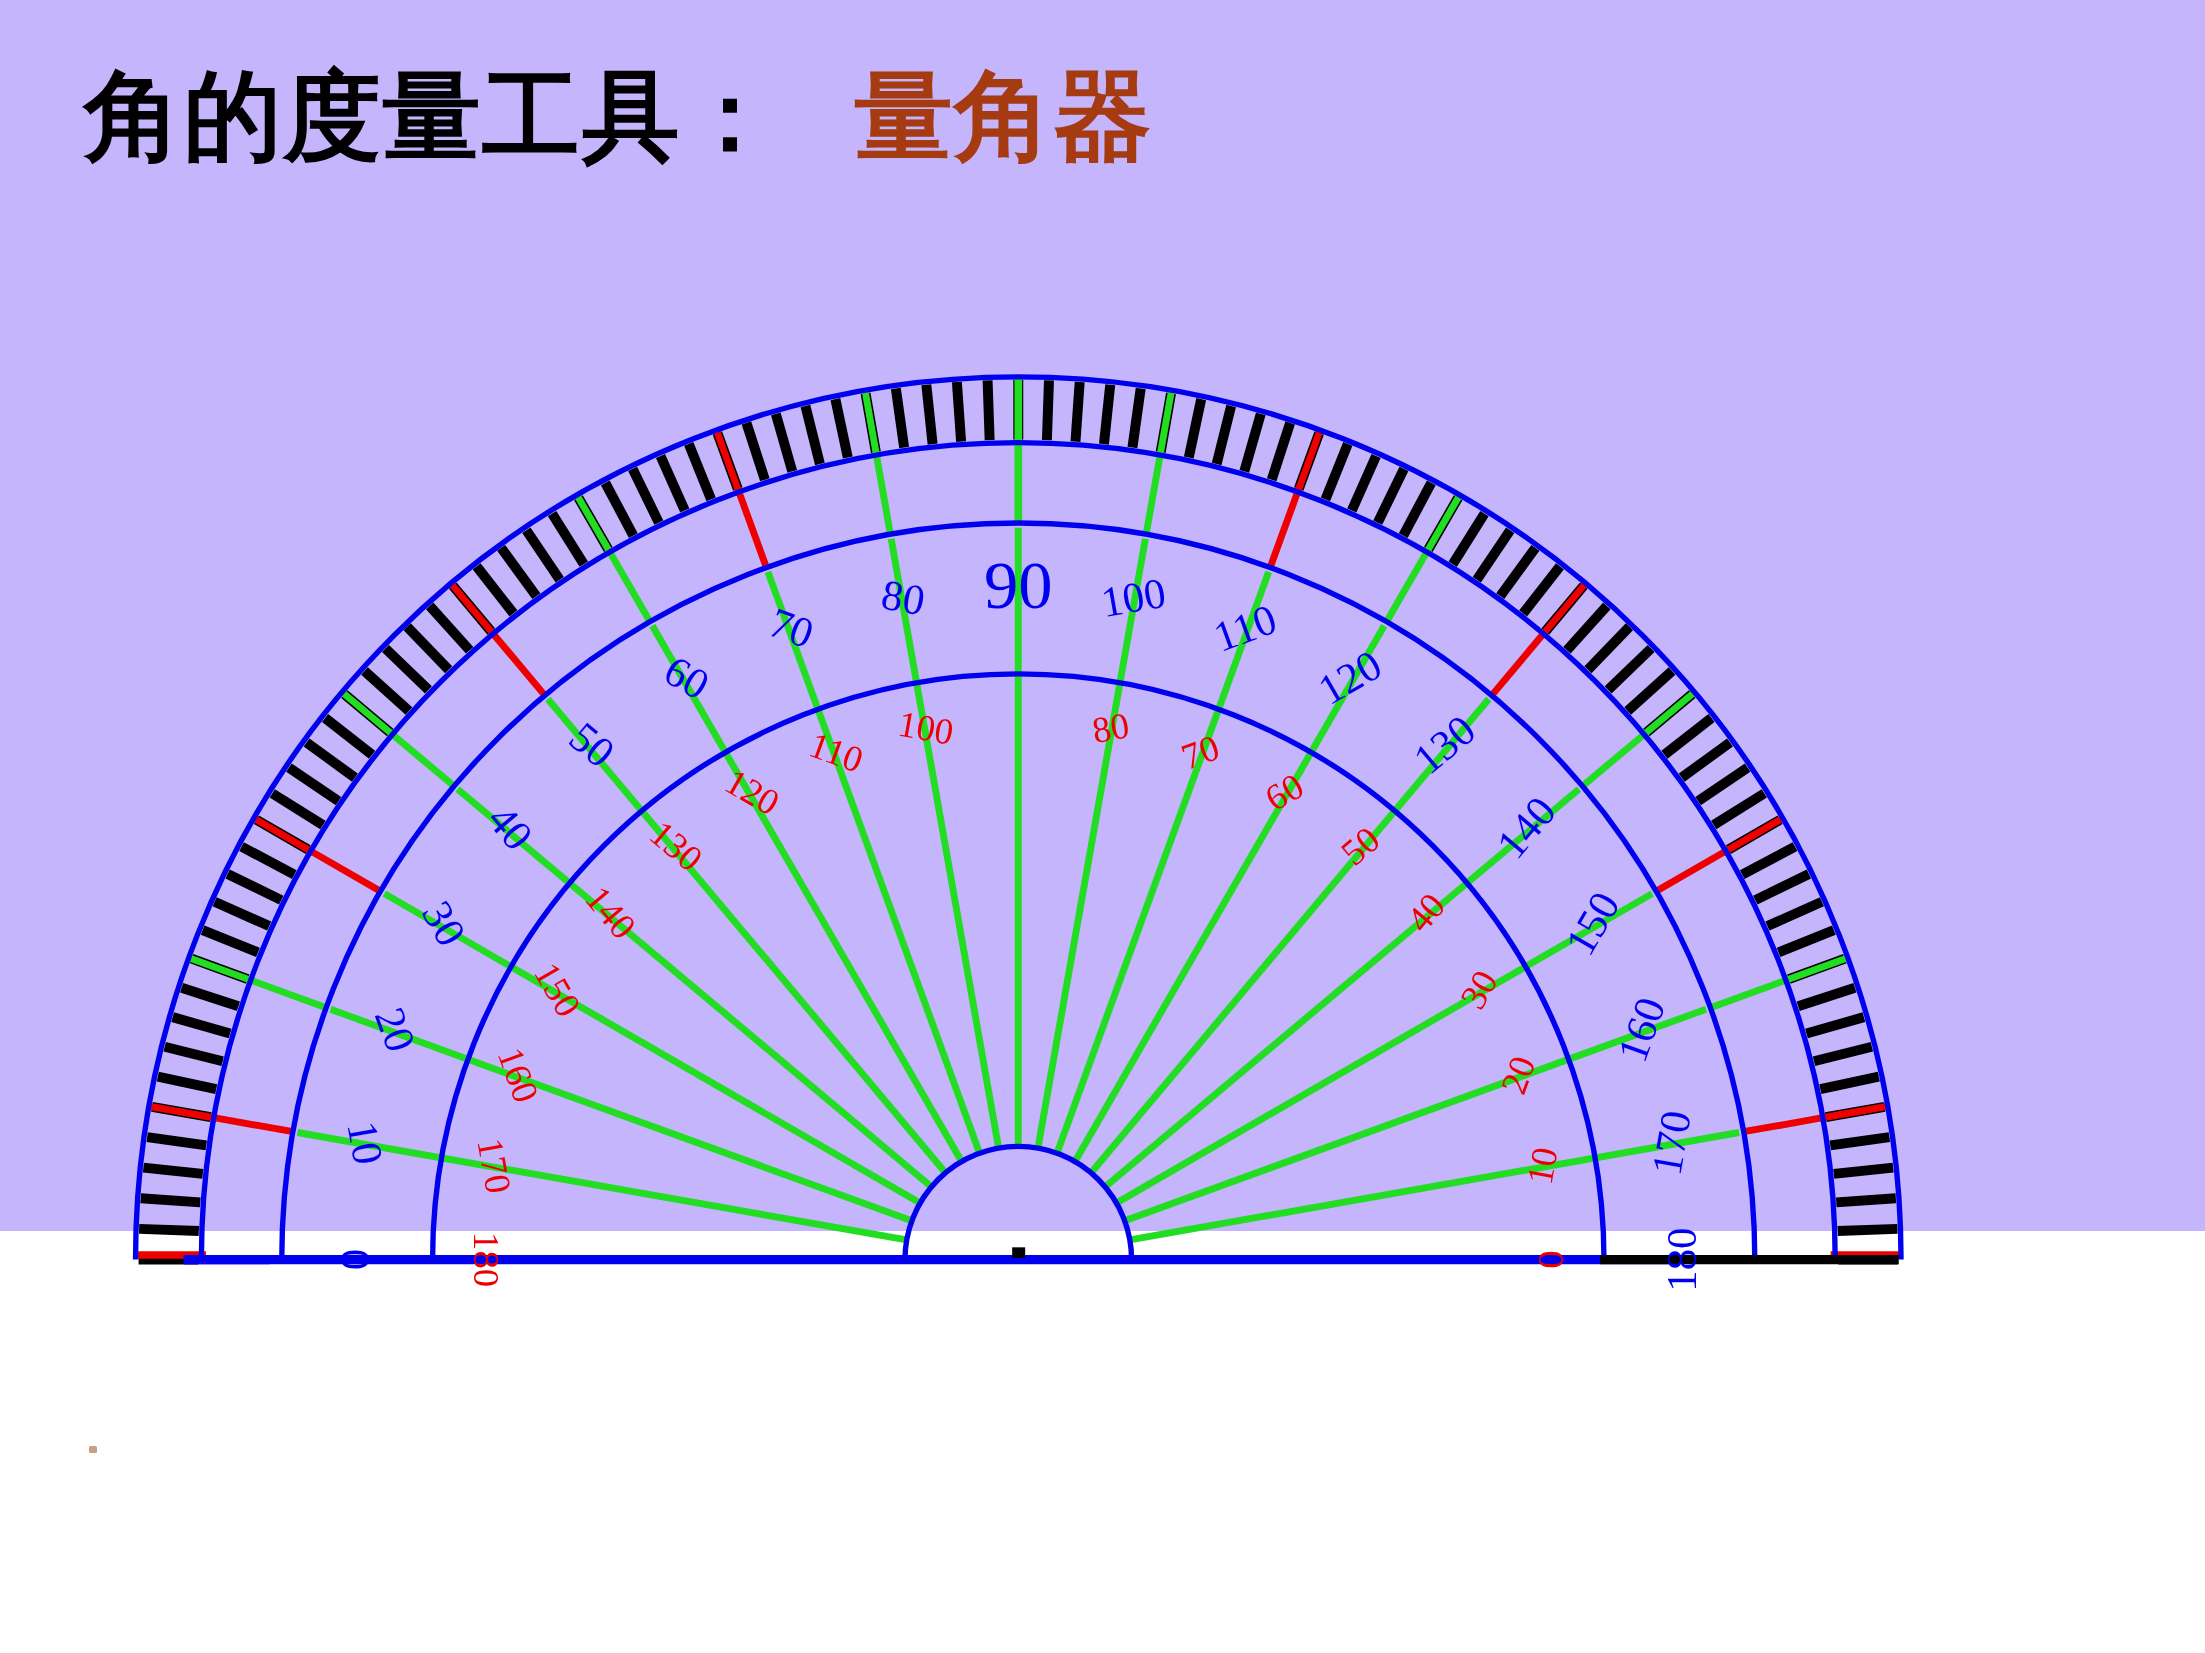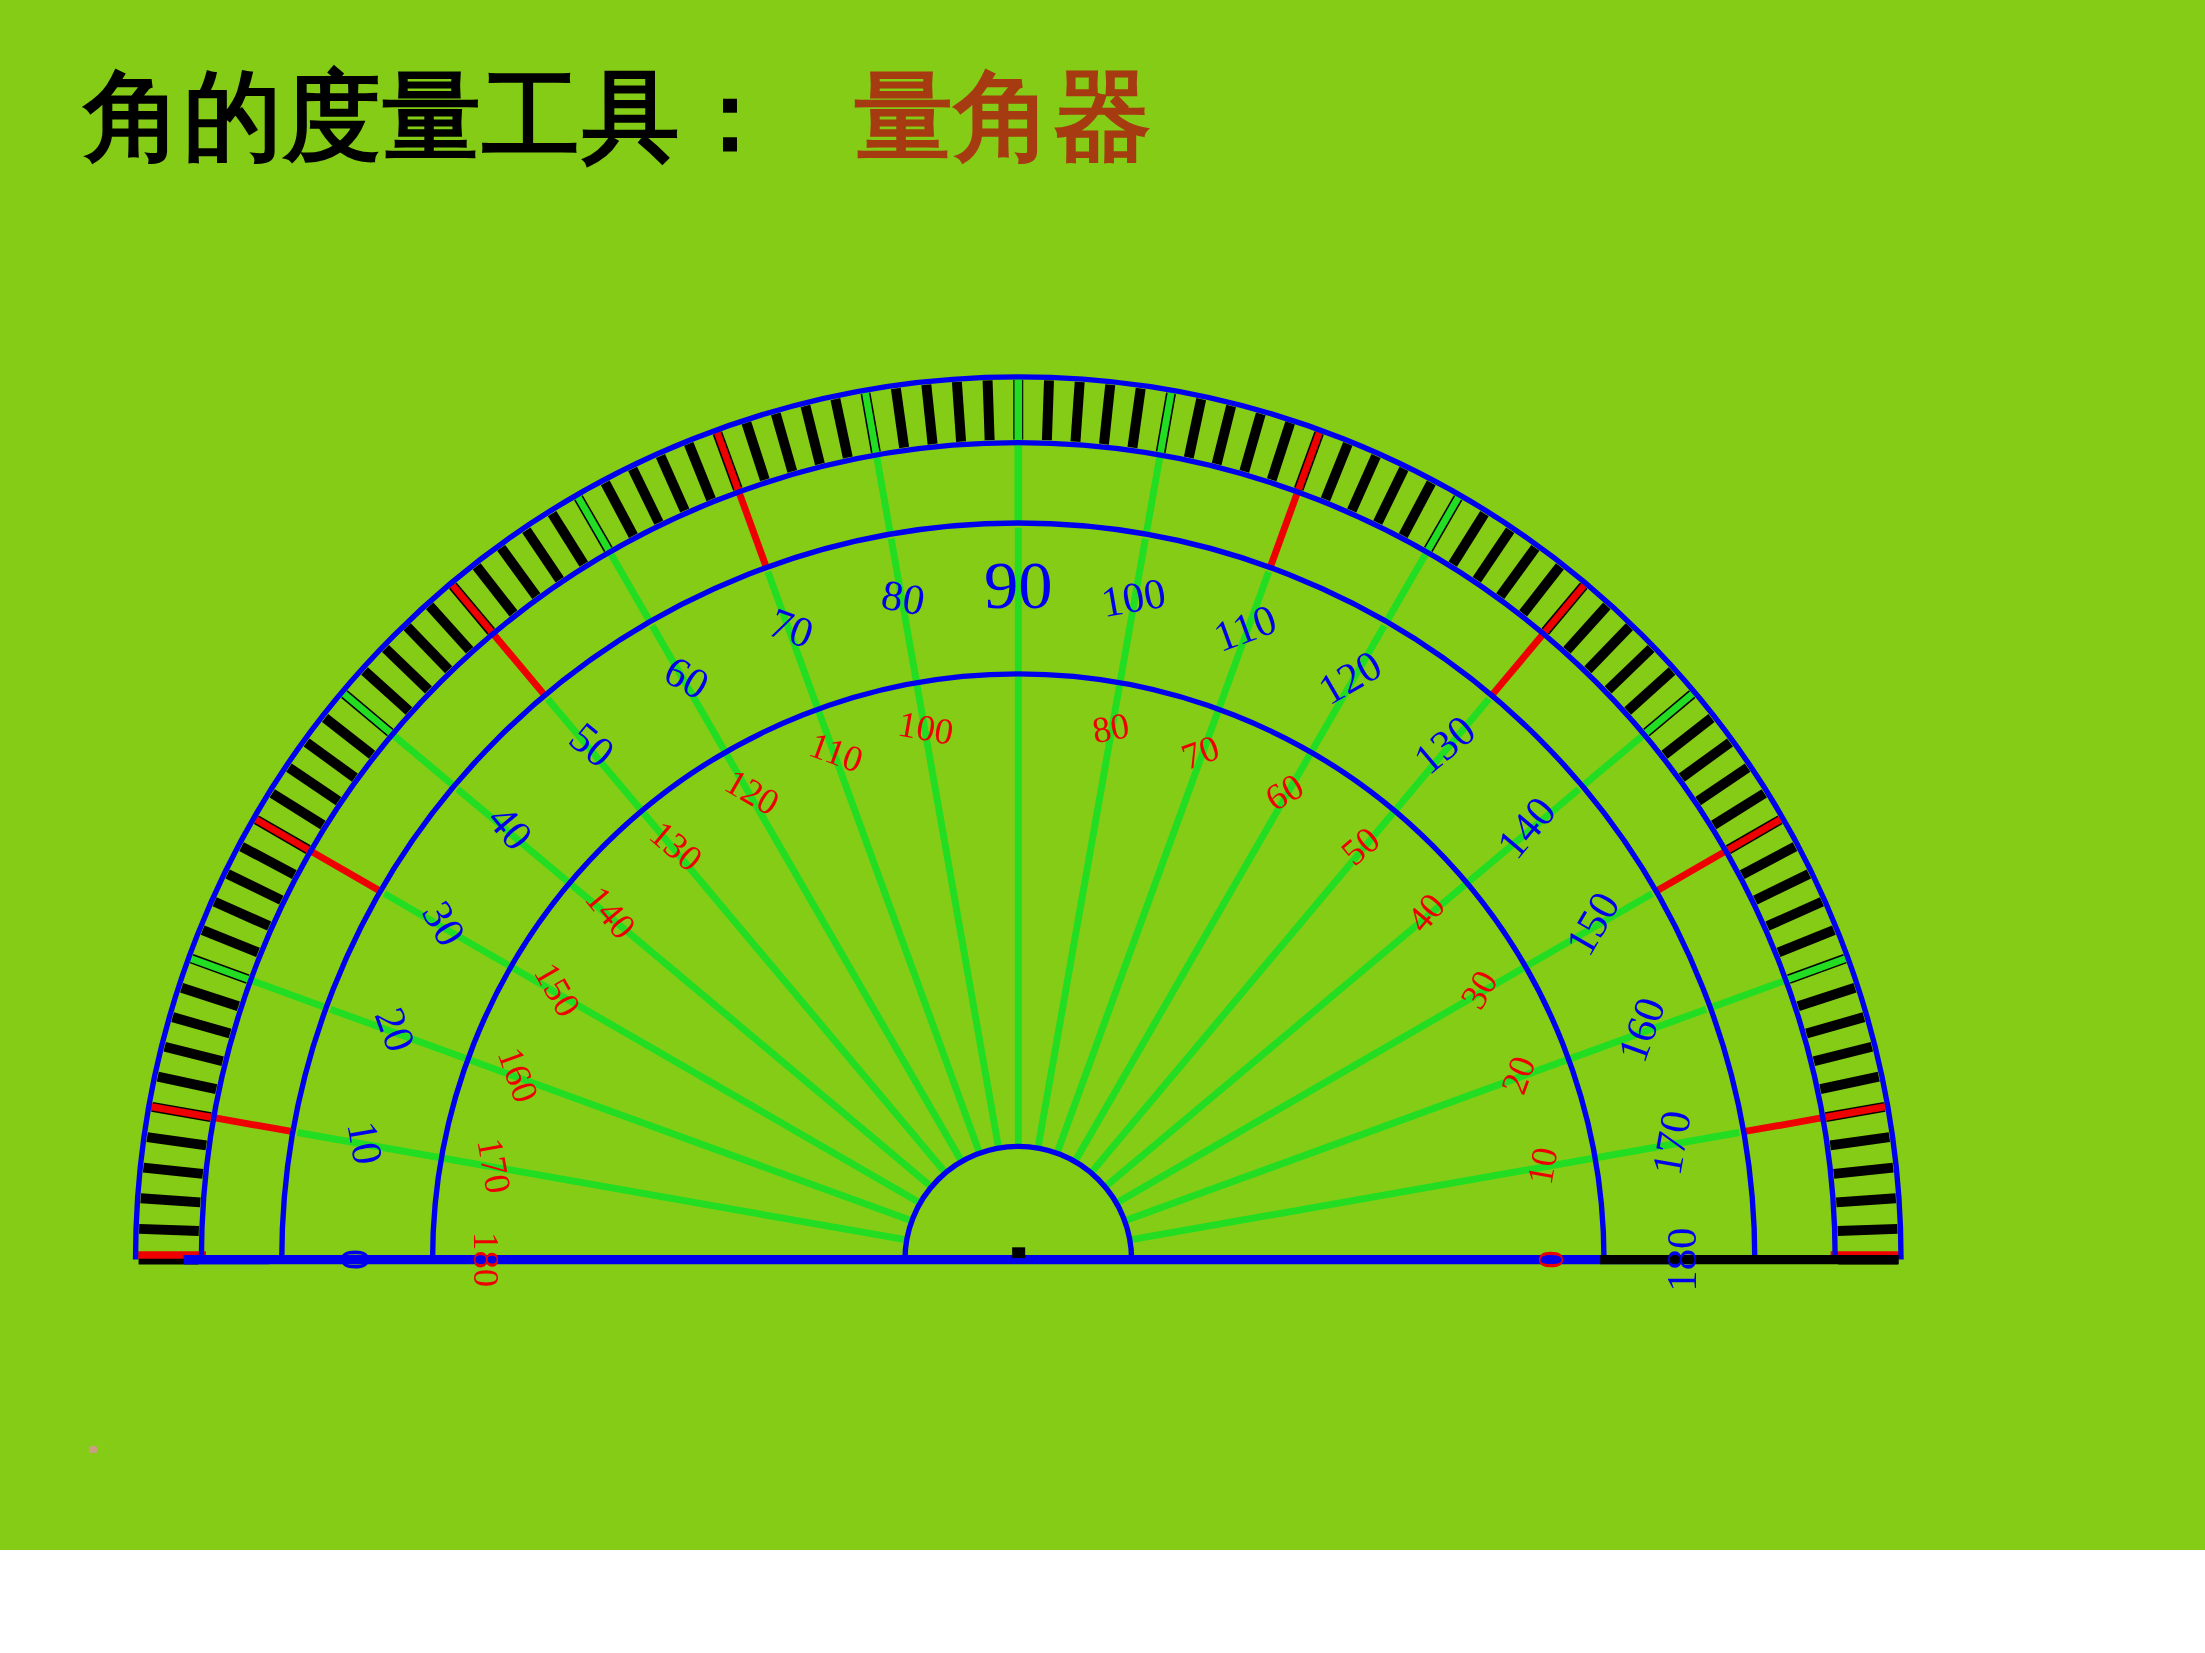--- a/index.html
+++ b/index.html
@@ -1,19 +1,19 @@
 <!DOCTYPE html>
 <html style="font-size:12.3px"><head>
 <meta charset="utf-8">
 <title>protractor</title>
 <style>
   html,body{margin:0;padding:0;background:#ffffff;}
   body{width:2205px;height:1654px;overflow:hidden;
        font-family:"Liberation Serif",serif;}
-  #stage{position:relative;width:2205px;height:1550px;background:#84cc16;}
+  #stage{position:relative;width:2205px;height:1231px;background:#c4b5fd;}
 
   
   #title-bar{position:absolute;left:84px;top:67px;white-space:nowrap;}
   .title-han{
     font-family:"DejaVu Sans","Liberation Sans",sans-serif;
     font-weight:700;font-size:98px;line-height:1.0;
     letter-spacing:1.5px;display:inline-block;vertical-align:top;
   }
   #title-main{color:#000000;}
   #title-gap{display:inline-block;width:74px;}

